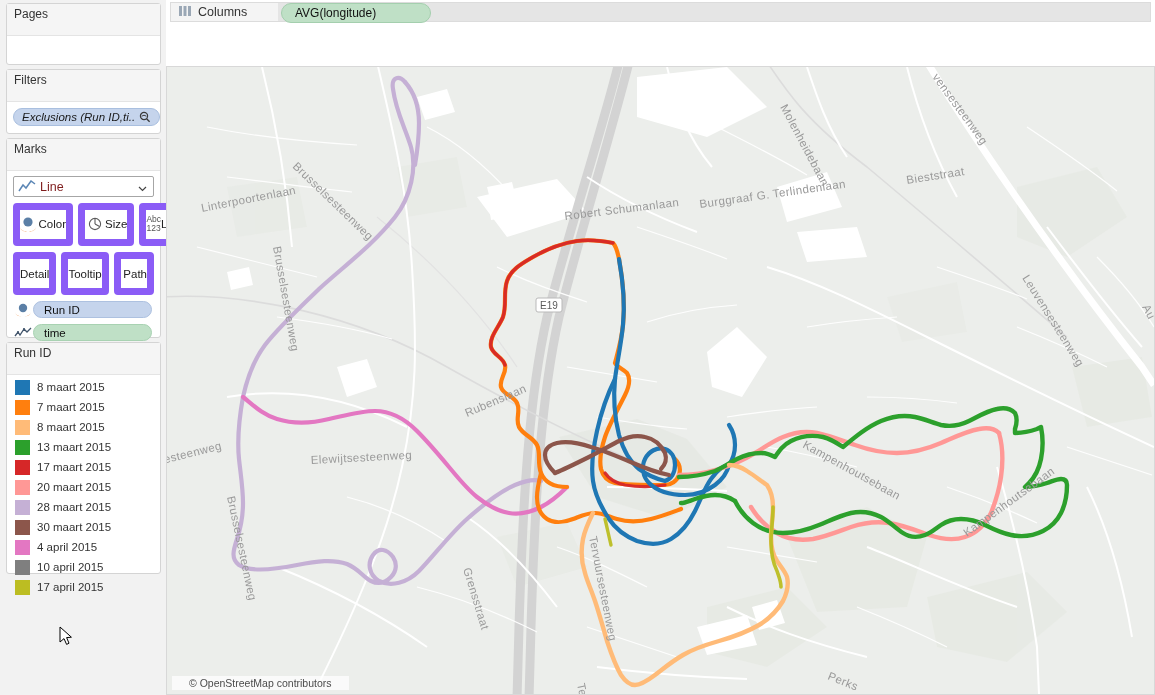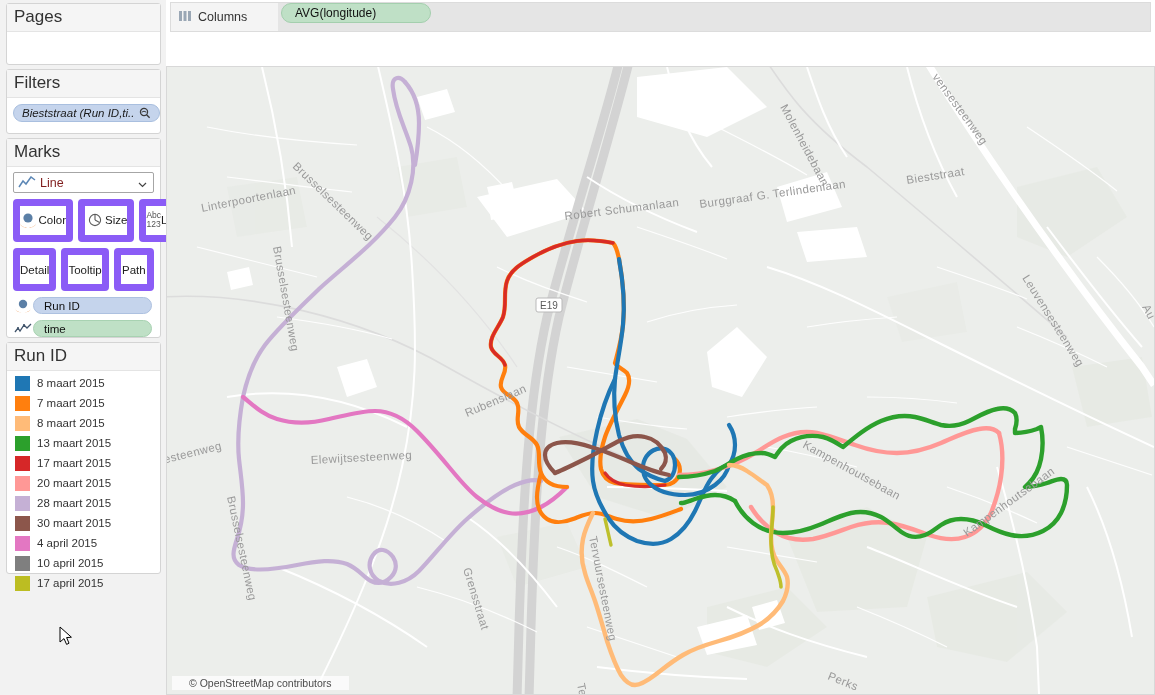--- a/index.html
+++ b/index.html
@@ -19,22 +19,22 @@
     box-sizing:border-box;
   }
   .card{
     background:#ffffff;
     border:1px solid #d4d4d4;
     border-radius:3px;
     margin:4px 5px 0 6px;
     box-sizing:border-box;
   }
   .card-title{
-    font-size:17px;color:#333;
-    padding:3px 0 4px 7px;
+    font-size:12px;color:#333;
+    padding:3px 0 14px 7px;
     background:#f5f5f5;
     border-bottom:1px solid #e4e4e4;
     user-select:none;
   }
   #pages-card{height:62px;margin-top:3px;}
   #pages-card .card-title{background:#f5f5f5;}
   #pages-body{height:36px;}
 
   #filters-card{height:65px;}
   #filters-body{padding:5px 6px 0 6px;}
@@ -81,21 +81,21 @@
   .mark-btn{
     width:60px;height:43px;
     border:7px solid #8b5cf6;border-radius:4px;background:#fff;
     display:flex;flex-direction:row;align-items:center;justify-content:flex-end;
     font-size:11.5px;color:#222;
     box-sizing:border-box;
     padding-bottom:2px;
     cursor:default;
   }
   .mark-btn .glyph{flex:1;display:flex;align-items:center;justify-content:center;width:100%;}
-  .mark-btn.textonly{justify-content:center;padding-bottom:0;}
+  .mark-btn.textonly{padding-bottom:0;}
   .abc123{line-height:9px;text-align:center;font-size:8.5px;color:#555;}
 
   .shelf-pill-row{display:flex;align-items:center;margin-top:6px;}
   .shelf-ico{width:20px;height:16px;flex:0 0 20px;display:flex;align-items:center;justify-content:center;}
   .pill-sm{
     height:17px;border-radius:9px;font-size:11.5px;
     display:flex;align-items:center;padding:0 10px;
     box-sizing:border-box;width:119px;
   }
   .pill-lightblue{background:#c5d4ec;border:1px solid #adc1e0;color:#111;}
@@ -107,21 +107,21 @@
   .legend-item{
     display:flex;align-items:center;height:20px;padding-left:8px;
     font-size:11.5px;color:#333;
   }
   .swatch{width:15px;height:15px;flex:0 0 15px;margin-right:7px;}
 
   
   #shelf-area{position:absolute;left:166px;top:0;width:989px;height:66px;background:#ffffff;}
   .shelf{
     display:flex;align-items:center;
-    height:30px;margin:2px 4px 0 4px;
+    height:20px;margin:2px 4px 0 4px;
     border:1px solid #dcdcdc;
     background:#fbfbfb;
     box-sizing:border-box;
   }
   .shelf-label{
     display:flex;align-items:center;gap:6px;
     width:100px;flex:0 0 100px;
     font-size:12.5px;color:#333;padding-left:7px;
     background:#f4f4f4;height:100%;
   }
@@ -167,21 +167,21 @@
 
     <div class="card" id="pages-card">
       <div class="card-title">Pages</div>
       <div id="pages-body"></div>
     </div>
 
     <div class="card" id="filters-card">
       <div class="card-title">Filters</div>
       <div id="filters-body">
         <div class="pill pill-blue">
-          <span>Bieststraat (Run ID,ti..</span>
+          <span>Exclusions (Run ID,ti..</span>
           <span class="filter-ico">
             <svg viewBox="0 0 12 12" width="12" height="12">
               <circle cx="5" cy="5" r="3.6" fill="none" stroke="#3b3b3b" stroke-width="1.2"></circle>
               <path d="M2.6 5.2 Q5 3.2 7.4 5.2" fill="none" stroke="#3b3b3b" stroke-width="1"></path>
               <line x1="7.6" y1="7.8" x2="10.6" y2="10.8" stroke="#3b3b3b" stroke-width="1.4"></line>
             </svg>
           </span>
         </div>
       </div>
     </div>

